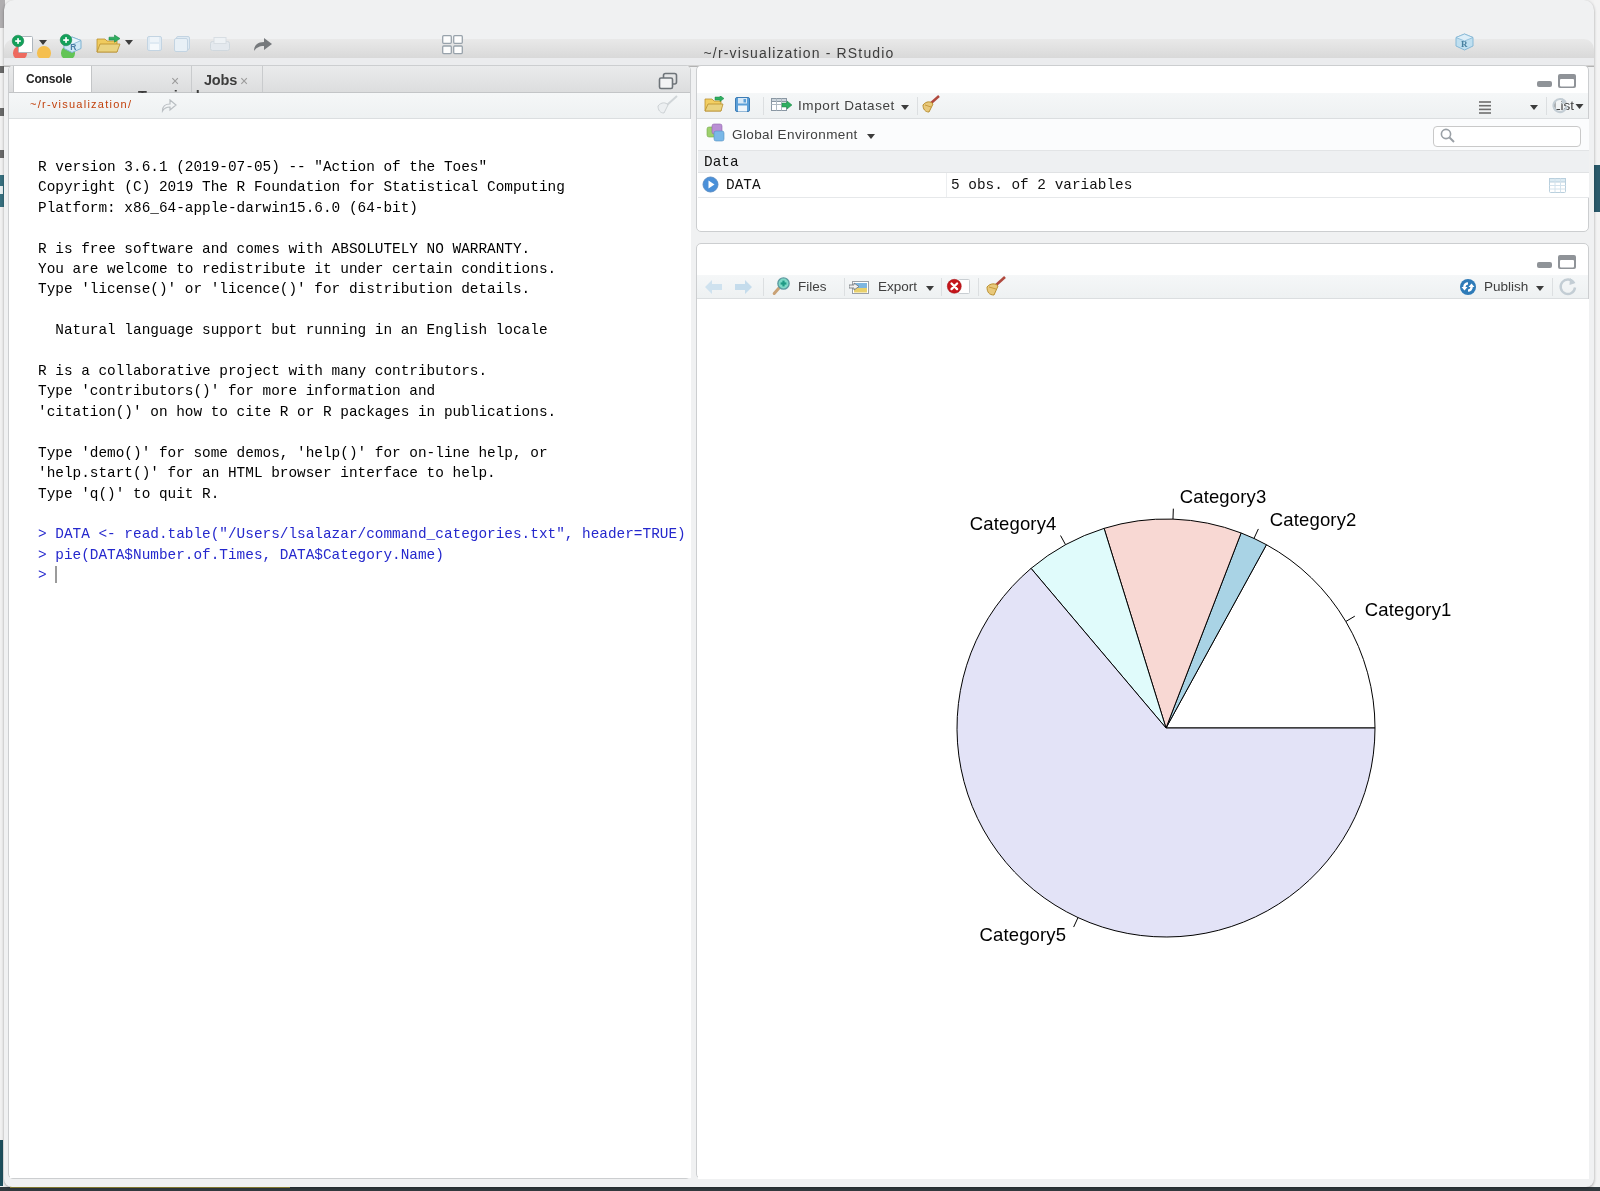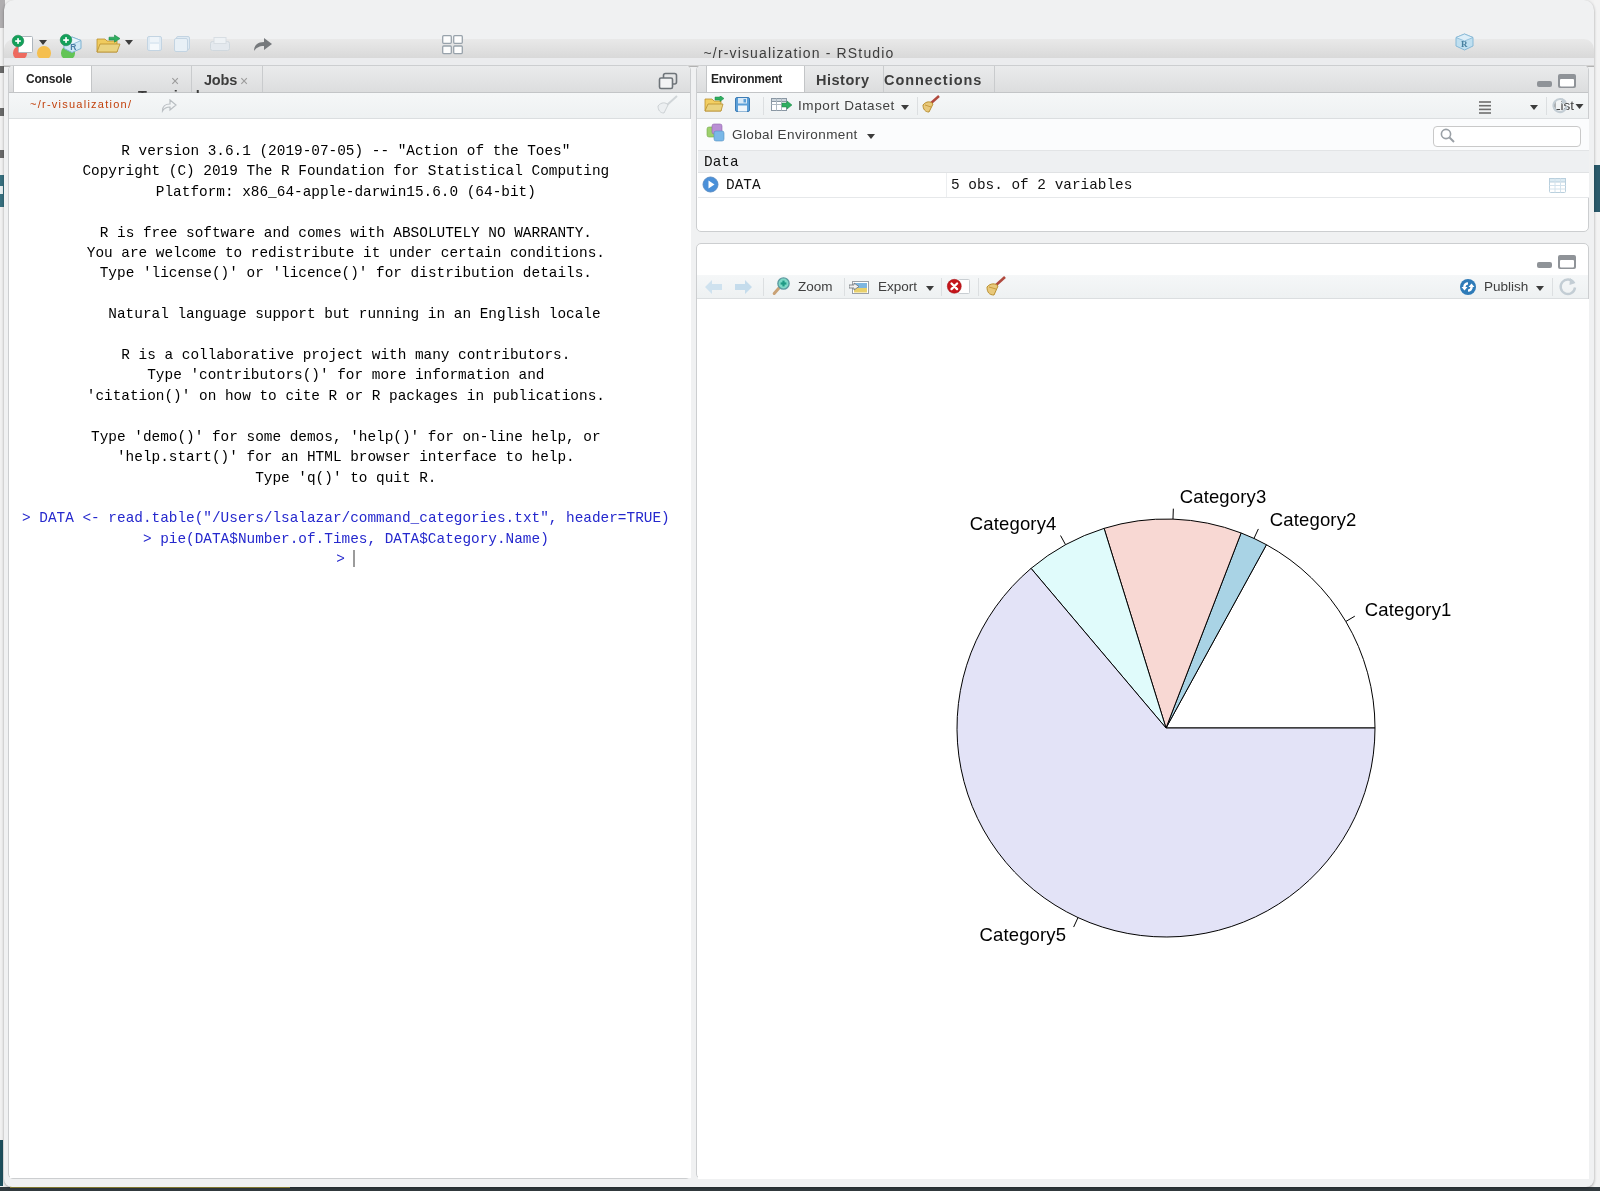--- a/index.html
+++ b/index.html
@@ -22,21 +22,21 @@
       border-bottom:1px solid #c3c5c7;border-radius:4px 4px 0 0;box-sizing:border-box;}
   .tab{font-weight:bold;color:#242424;font-size:12px;letter-spacing:-0.2px;}
   .itab{font-weight:bold;color:#3d3d3d;font-size:14.5px;letter-spacing:-0.2px;}
   .atab{background:#fff;border-left:1px solid #c3c5c7;border-right:1px solid #c3c5c7;box-sizing:border-box;}
   .x{color:#9b9b9b;font-weight:normal;font-size:14px;}
   .vsep{width:1px;background:#c9cbcd;}
   .toolrow{background:linear-gradient(#f5f7f8,#eef1f2);border-bottom:1px solid #dbdee0;box-sizing:border-box;}
   .ut{font-size:13.5px;color:#404040;}
   .caret{width:0;height:0;border-left:4px solid transparent;border-right:4px solid transparent;border-top:5px solid #3c3c3c;}
   .mono{font-family:"Liberation Mono",monospace;}
-  pre{margin:0;text-align:center;}
+  pre{margin:16px;}
   #console-text{left:18px;top:141px;font-size:14.4px;line-height:20.4px;color:#000;white-space:pre;}
   #console-text .b{color:#2528cd;}
   .lbl{font-size:18.5px;letter-spacing:0.15px;fill:#000;font-family:"Liberation Sans",sans-serif;}
 </style>
 </head>
 <body>
 
 <div class="abs" style="left:0;top:0;width:5px;height:28px;background:#b0aeb0;"></div>
 <div class="abs" style="left:0;top:66px;width:4px;height:7px;background:#6a6a6a;"></div>
 <div class="abs" style="left:0;top:108px;width:4px;height:8px;background:#6a6a6a;"></div>
@@ -93,29 +93,20 @@
 
 Type 'demo()' for some demos, 'help()' for on-line help, or
 'help.start()' for an HTML browser interface to help.
 Type 'q()' to quit R.
 
 <span class="b">&gt; DATA &lt;- read.table("/Users/lsalazar/command_categories.txt", header=TRUE)
 &gt; pie(DATA$Number.of.Times, DATA$Category.Name)
 &gt; </span><span id="cursor" style="display:inline-block;width:2px;height:17px;background:#9b9b9b;vertical-align:-3.5px;"></span></pre>
 
   <div class="abs pane" id="env-pane" style="left:692px;top:65px;width:893px;height:167px;">
-    <div class="abs tabbar" style="height:27px;">
-      <div class="abs atab" style="left:9px;top:0;width:99px;height:26px;"></div>
-      <div class="abs tab" style="left:14px;top:6px;">Environment</div>
-      <div class="abs itab" style="left:119px;top:6px;letter-spacing:0.5px;">History</div>
-      <div class="abs itab" style="left:187px;top:6px;letter-spacing:0.95px;">Connections</div>
-      <div class="abs vsep" style="left:186px;top:0;height:26px;"></div>
-      <div class="abs vsep" style="left:297px;top:0;height:26px;"></div>
-      <div class="abs" id="minmax1" style="left:842px;top:8px;"></div>
-    </div>
     <div class="abs toolrow" style="left:0;top:27px;width:100%;height:26px;"></div>
     <div class="abs ut" style="left:101px;top:32px;letter-spacing:0.6px;">Import Dataset</div>
     <div class="abs caret" style="left:204px;top:39px;"></div>
     <div class="abs ut" style="left:836px;top:32px;margin-left:20px;">List</div>
     <div class="abs caret" style="left:833px;top:39px;"></div>
     <div class="abs vsep" style="left:849px;top:31px;height:18px;background:#dcdfe1;"></div>
     <div class="abs vsep" style="left:66px;top:31px;height:18px;background:#dcdfe1;"></div>
     <div class="abs vsep" style="left:220px;top:31px;height:18px;background:#dcdfe1;"></div>
     <div class="abs" style="left:1px;top:53px;width:891px;height:31px;background:#fbfcfd;border-bottom:1px solid #e2e4e6;"></div>
     <div class="abs ut" style="left:35px;top:61px;letter-spacing:0.4px;">Global Environment</div>
@@ -124,21 +115,21 @@
     <div class="abs" style="left:1px;top:85px;width:891px;height:21px;background:#eef0f2;border-bottom:1px solid #e0e2e4;"></div>
     <div class="abs mono" style="left:7px;top:88px;font-size:14.4px;color:#111;">Data</div>
     <div class="abs" style="left:1px;top:107px;width:891px;height:24px;background:#fff;border-bottom:1px solid #e6e8ea;"></div>
     <div class="abs vsep" style="left:249px;top:107px;height:24px;background:#eceef0;"></div>
     <div class="abs mono" style="left:29px;top:111px;font-size:14.4px;color:#111;">DATA</div>
     <div class="abs mono" style="left:254px;top:111px;font-size:14.4px;color:#111;">5 obs. of 2 variables</div>
   </div>
 
   <div class="abs pane" id="plot-pane" style="left:692px;top:243px;width:893px;height:936px;">
     <div class="abs toolrow" style="left:0;top:31px;width:100%;height:24px;"></div>
-    <div class="abs ut" style="left:101px;top:35px;">Zoom</div>
+    <div class="abs ut" style="left:101px;top:35px;">Files</div>
     <div class="abs ut" style="left:181px;top:35px;">Export</div>
     <div class="abs caret" style="left:229px;top:42px;"></div>
     <div class="abs vsep" style="left:66px;top:34px;height:18px;background:#dcdfe1;"></div>
     <div class="abs vsep" style="left:147px;top:34px;height:18px;background:#dcdfe1;"></div>
     <div class="abs vsep" style="left:244px;top:34px;height:18px;background:#dcdfe1;"></div>
     <div class="abs vsep" style="left:281px;top:34px;height:18px;background:#dcdfe1;"></div>
     <div class="abs ut" style="left:787px;top:35px;">Publish</div>
     <div class="abs caret" style="left:839px;top:42px;"></div>
     <div class="abs vsep" style="left:855px;top:34px;height:18px;background:#dcdfe1;"></div>
     <div class="abs" id="plotarea" style="left:1px;top:55px;width:891px;height:880px;background:#fff;"></div>

